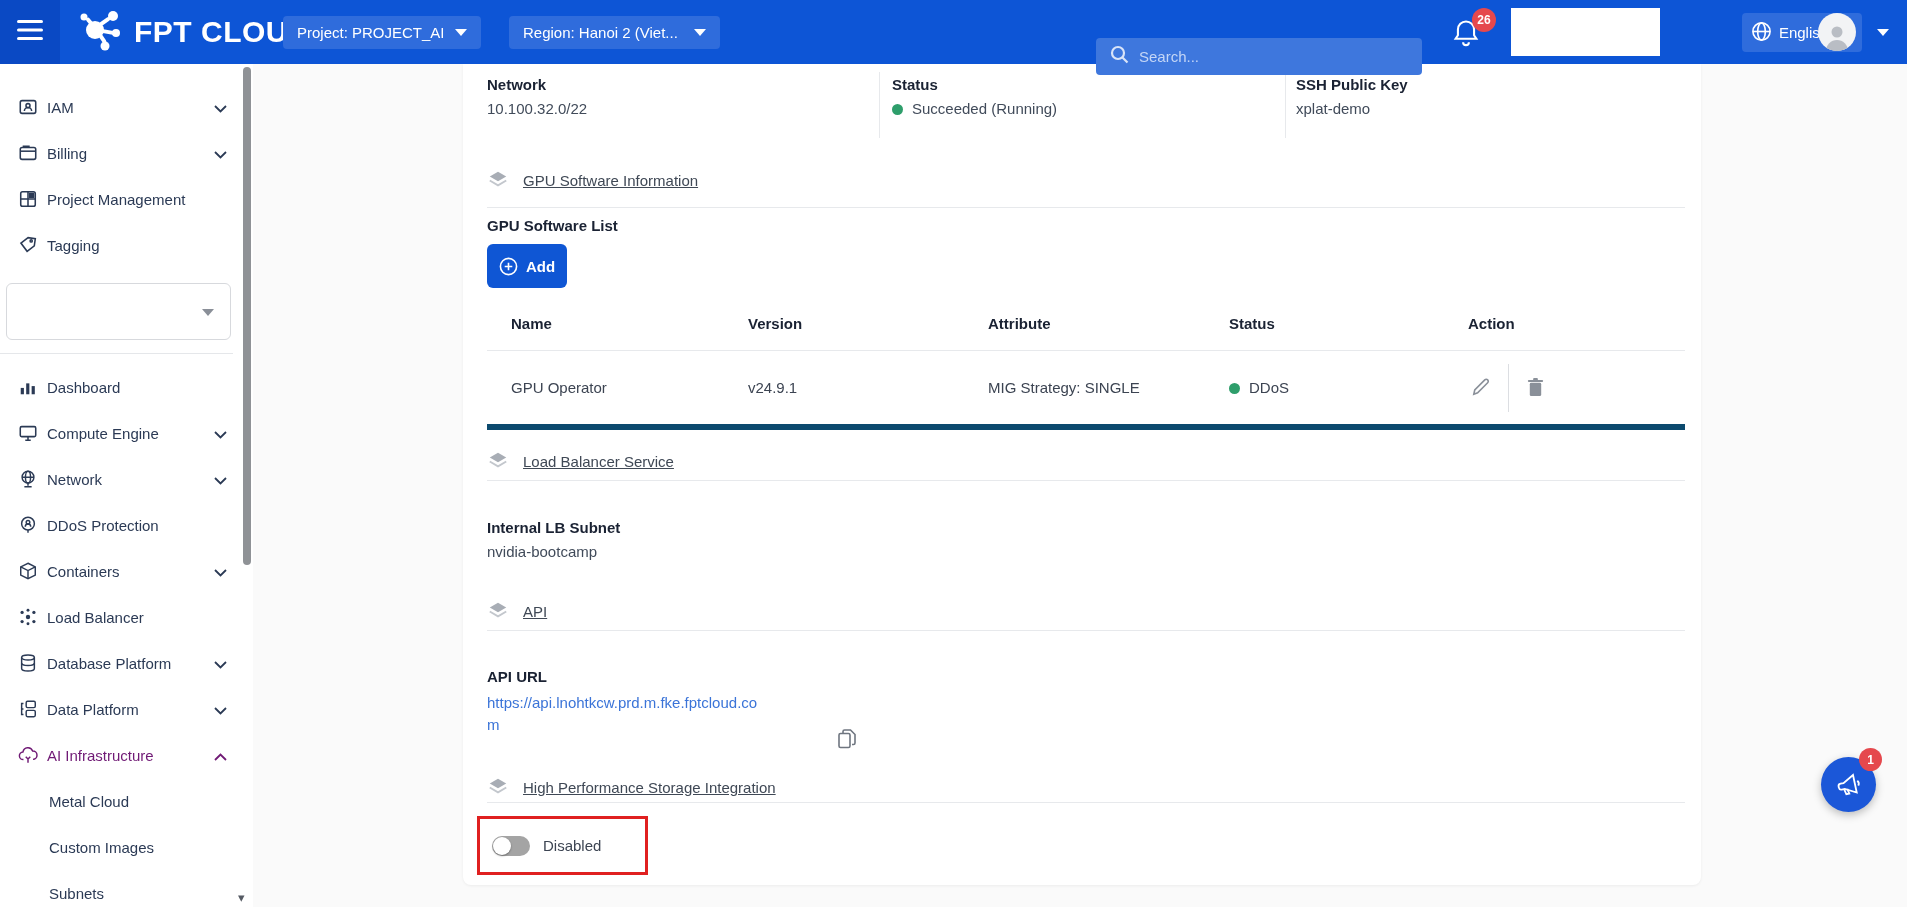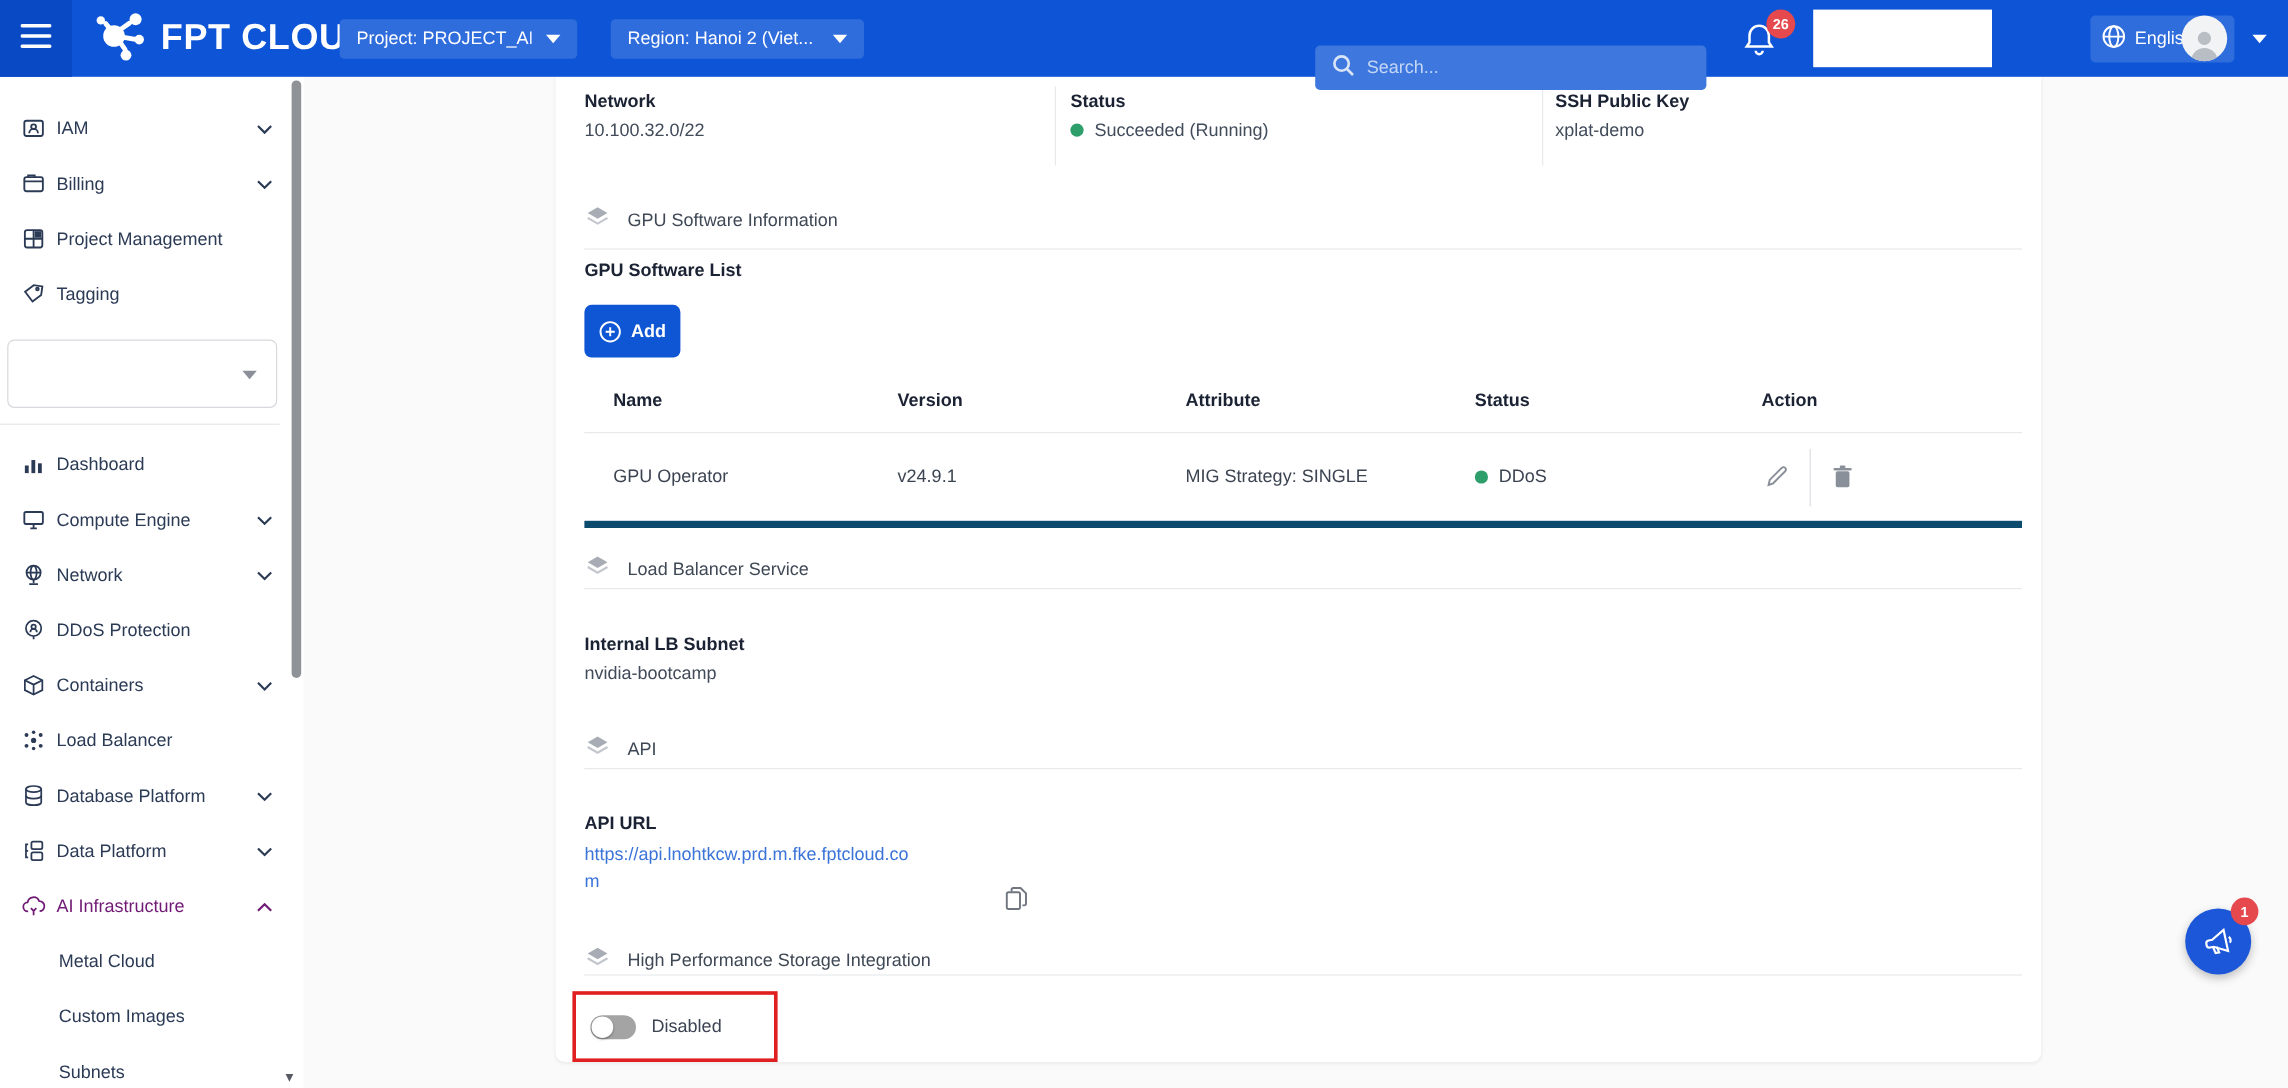--- a/index.html
+++ b/index.html
@@ -64,25 +64,25 @@
   .info-row { display:flex; height:74px; padding-top:8px; }
   .info-col { padding-top:4px; }
   .info-c1 { width:393px; border-right:1px solid #e7e9ec; }
   .info-c2 { width:406px; border-right:1px solid #e7e9ec; padding-left:12px; }
   .info-c3 { flex:1; padding-left:10px; }
   .f-label { font-size:15px; font-weight:bold; color:#1a2233; margin-bottom:7px; }
   .f-value { font-size:15px; color:#414b5a; }
   .dot { display:inline-block; width:11px; height:11px; border-radius:50%; margin-right:9px; vertical-align:-1px; }
   .dot-green { background:#2e9e6b; }
 
-  .section-head { display:flex; align-items:flex-end; gap:14px; font-size:15px; color:#3f4855; height:24px; }
+  .section-head { display:flex; align-items:center; gap:14px; font-size:15px; color:#3f4855; height:24px;text-decoration:underline; }
   .sec-hr { border:none; border-top:1px solid #e7e9ec; }
   .sh-1 { margin-top:30px; } .hr-1 { margin-top:15px; }
   .list-title { font-size:15px; font-weight:bold; color:#1a2233; margin-top:9px; }
-  .btn-add { margin-top:20px; width:80px; height:44px; background:#0f56d4; border:none; border-radius:6px;
+  .btn-add { margin-top:10px; width:80px; height:44px; background:#0f56d4; border:none; border-radius:6px;
              color:#fff; font-size:15px; font-weight:bold; display:flex; align-items:center; justify-content:center;
              gap:8px; cursor:pointer; font-family:"Liberation Sans",sans-serif; }
 
   .gtable { margin-top:8px; }
   .trow { display:flex; align-items:center; }
   .trow-head { height:54px; font-weight:bold; color:#1a2233; font-size:15px; }
   .trow-body { height:80px; color:#3c4452; font-size:15px; border-top:1px solid #e7e9ec; border-bottom:6px solid #0c4a6e; }
   .tc { padding-left:24px; }
   .tc1 { width:237px; } .tc2 { width:240px; } .tc3 { width:241px; } .tc4 { width:239px; } .tc5 { flex:1; }
   .action-cell { display:flex; align-items:center; }

